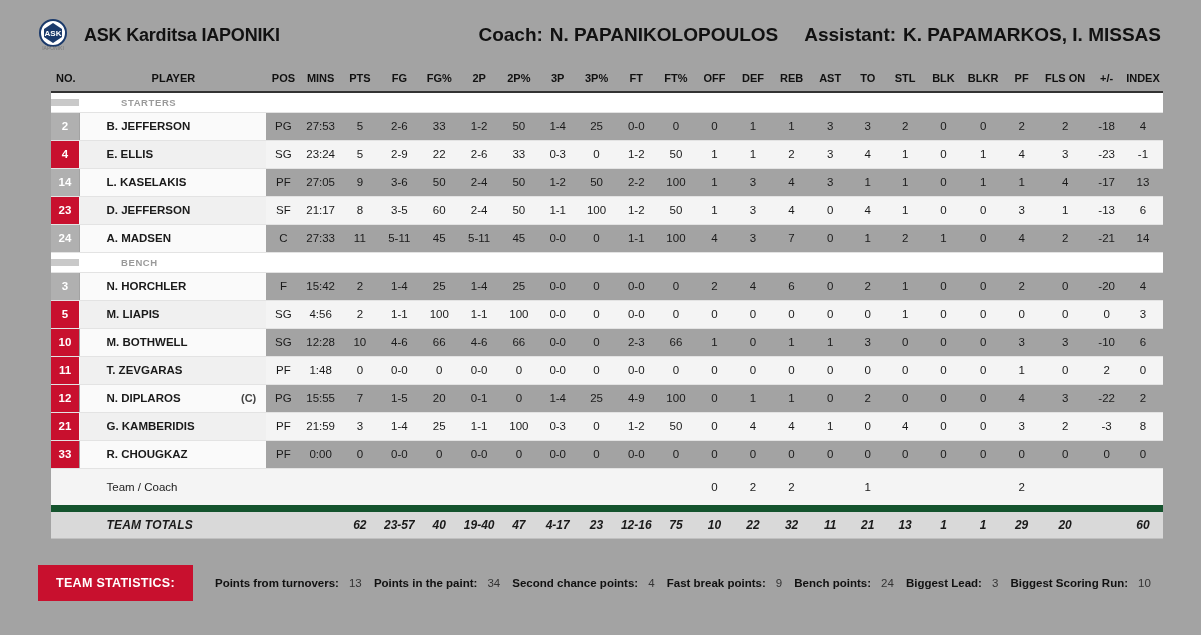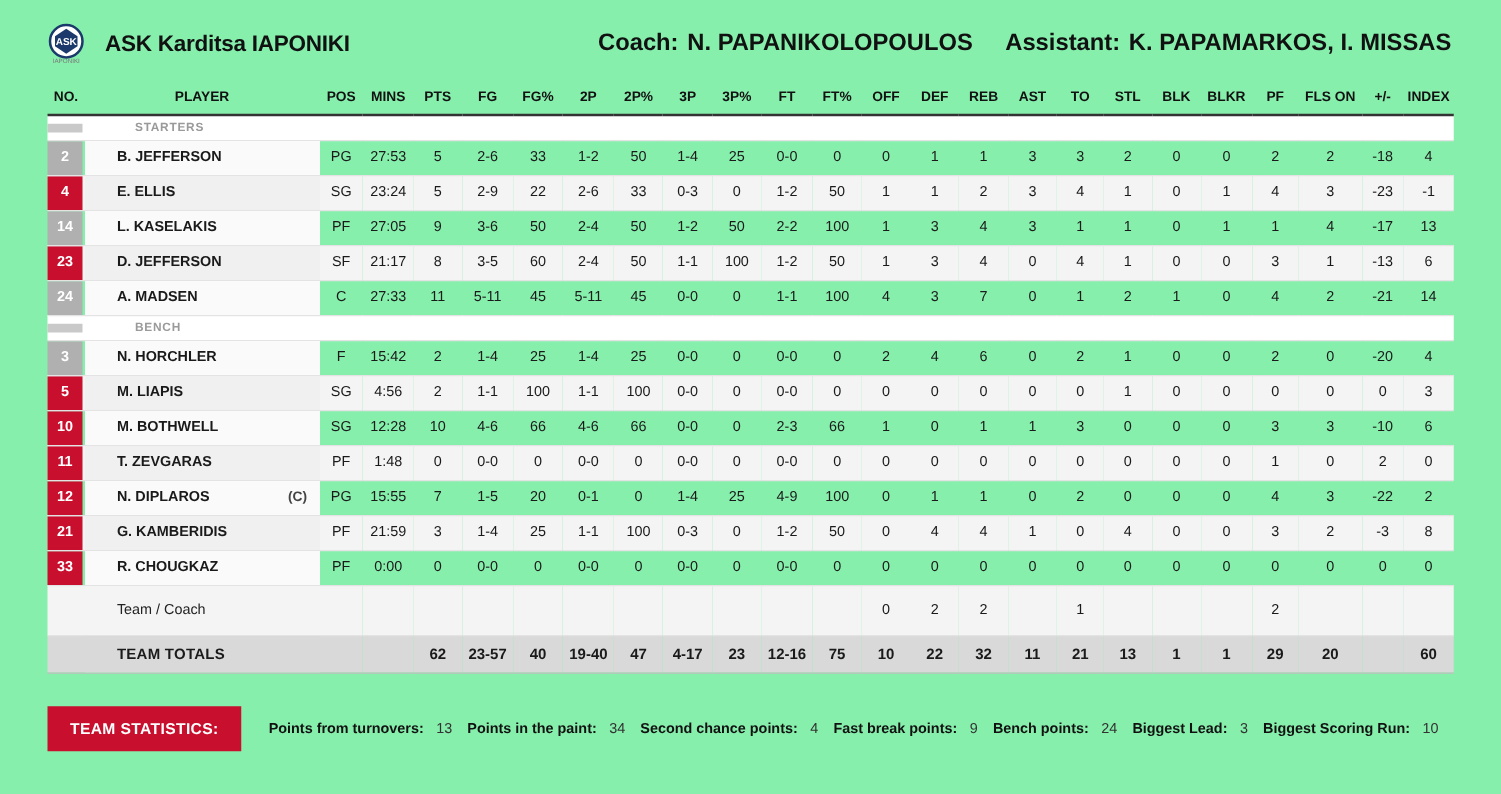--- a/index.html
+++ b/index.html
@@ -7,21 +7,21 @@
     margin: 0; padding: 0;
     width: 1201px; height: 635px;
     background: #ffffff;
     font-family: "Liberation Sans", sans-serif;
     color: #1a1a1a;
   }
   #page {
     width: 1201px; height: 635px;
     position: relative;
     overflow: hidden;
-    background: #86efac;
+    background: #a3a3a3;
   }
 
   
   .header {
     display: flex;
     align-items: center;
     padding: 14px 40px 10px 36px;
     height: 66px;
   }
   .logo {
@@ -44,20 +44,21 @@
     align-items: flex-end;
     gap: 26px;
     font-size: 19px;
   }
   .staff-label { font-weight: bold; color: #111; }
   .staff-value { font-weight: bold; color: #111; margin-left: 7px; }
 
   
   .table-wrap {
     padding: 0 38px;
+    margin-left: 13px;
   }
   table.box {
     width: 100%;
     border-collapse: collapse;
     font-size: 11.5px;
   }
   table.box thead th {
     font-size: 11px;
     font-weight: bold;
     color: #111;
@@ -158,21 +159,22 @@
     background: #f4f4f4;
     color: #222;
   }
 
   tr.totals-row td {
     background: #d9d9d9;
     font-weight: bold;
     font-size: 12px;
     height: 30px;
     border-bottom: 1px solid #c0c0c0;
-    border-top: 1px solid #14532d;
+    border-top: 7px solid #14532d;
+    font-style: italic;
   }
   tr.totals-row td.player-cell {
     background: #d9d9d9;
     padding-left: 26px;
     letter-spacing: 0.2px;
   }
   .clip { display: inline-block; max-width: 40px; overflow: hidden; text-overflow: clip; white-space: nowrap; vertical-align: middle; }
 
   
   .stats-footer {

